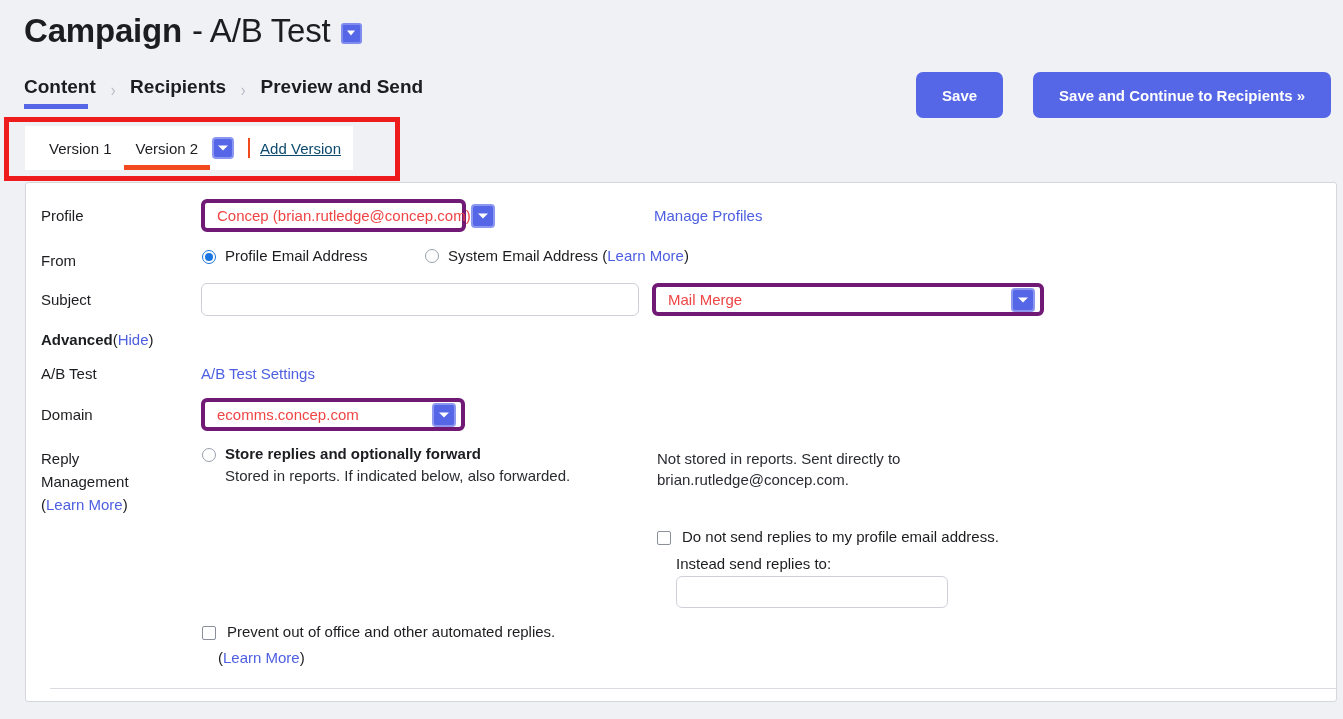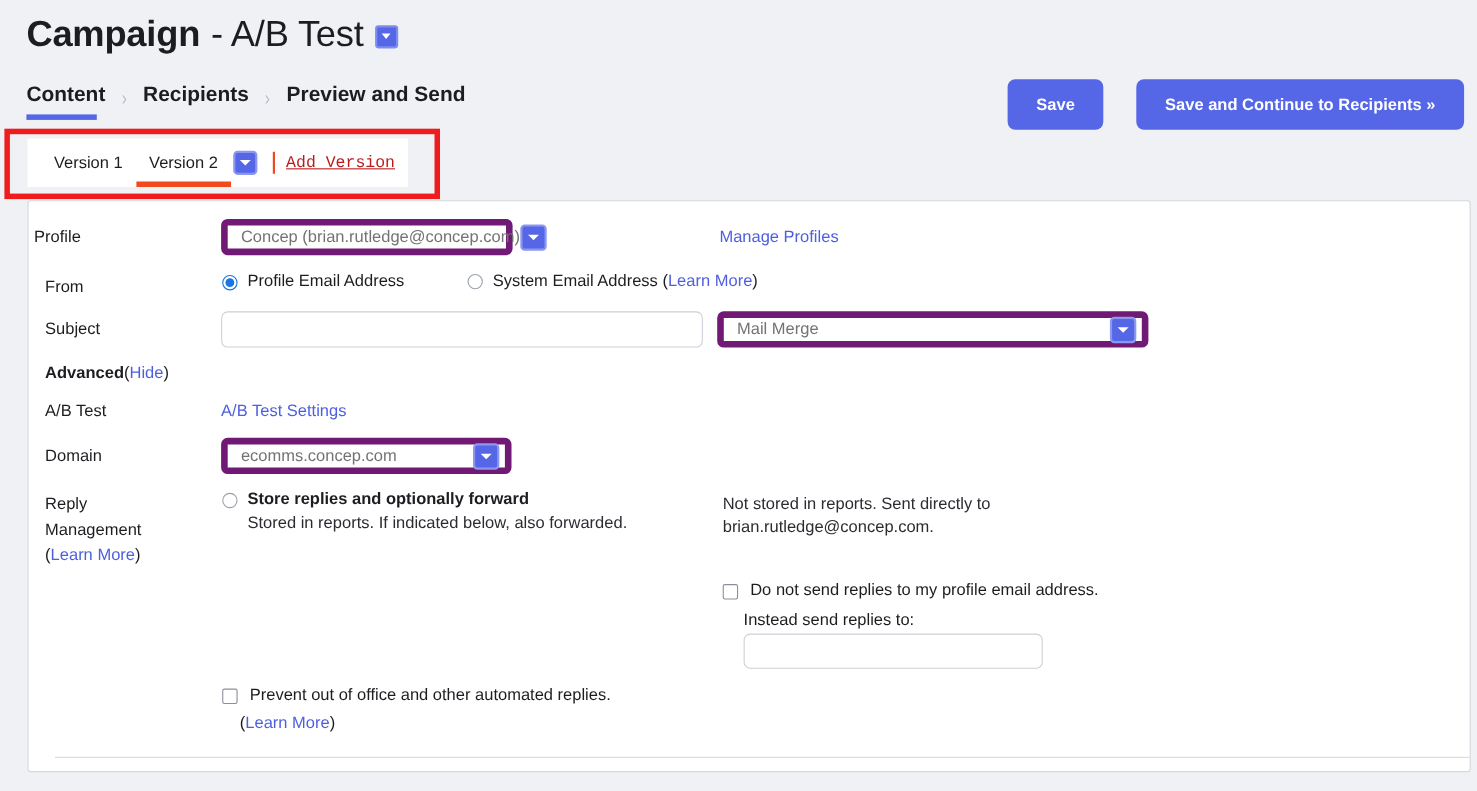--- a/index.html
+++ b/index.html
@@ -138,26 +138,25 @@
     border-right: 5px solid transparent;
     border-top: 5.5px solid #ffffff;
   }
   .tab-divider {
     width: 2px; height: 20px;
     background: #f04a1e;
     margin: 0 10px 0 14px;
   }
   .add-version {
     font-size: 15px;
-    color: #b91c1c;
+    color: #0c4a6e;
     text-decoration: underline;
     cursor: pointer;
     white-space: nowrap;
     padding-right: 12px;
-    font-family: Liberation Mono, monospace;
   }
 
   
   .annot-box {
     position: absolute;
     left: 4px; top: 117px;
     width: 396px; height: 64px;
     border: 5px solid #ee1c1c;
     z-index: 5;
     pointer-events: none;
@@ -190,28 +189,28 @@
     border-radius: 6px;
     font-family: "Liberation Sans", sans-serif;
     font-size: 15px;
     color: #1c1d20;
     padding: 0 12px;
     outline: none;
   }
   .selectbox {
     position: absolute;
     background: #ffffff;
-    border: 6px solid #701a75;
+    border: 4px solid #701a75;
     border-radius: 6px;
     display: flex;
     align-items: center;
     justify-content: space-between;
     padding: 0 5px 0 12px;
     font-size: 15px;
-    color: #737373;
+    color: #ef4444;
     cursor: pointer;
     white-space: nowrap;
   }
   .sel-caret {
     width: 24px; height: 24px;
     background: #5566e6;
     border: 2px solid #8c97f0;
     border-radius: 4px;
     position: relative;
     flex: 0 0 auto;
@@ -324,21 +323,21 @@
   <div class="vtab-caret"></div>
   <div class="tab-divider"></div>
   <div class="add-version">Add Version</div>
 </div>
 
 <div class="annot-box"></div>
 
 <div class="panel">
 <div class="panel-inner">
 
-  <div class="row-label" style="left:5px; top:24px;">Profile</div>
+  <div class="row-label" style="left:15px; top:24px;">Profile</div>
   <div class="selectbox" style="left:175px; top:16px; width:265px; height:33px;">
     <span>Concep (brian.rutledge@concep.com)</span>
     <span class="sel-caret"></span>
   </div>
   <div class="row-label link" style="left:628px; top:24px;">Manage Profiles</div>
 
   <div class="row-label" style="left:15px; top:69px;">From</div>
   <div style="position:absolute; left:176px; top:64px; display:flex; align-items:flex-end; gap:9px;">
     <span class="radio checked"></span>
     <span class="plain">Profile Email Address</span>

